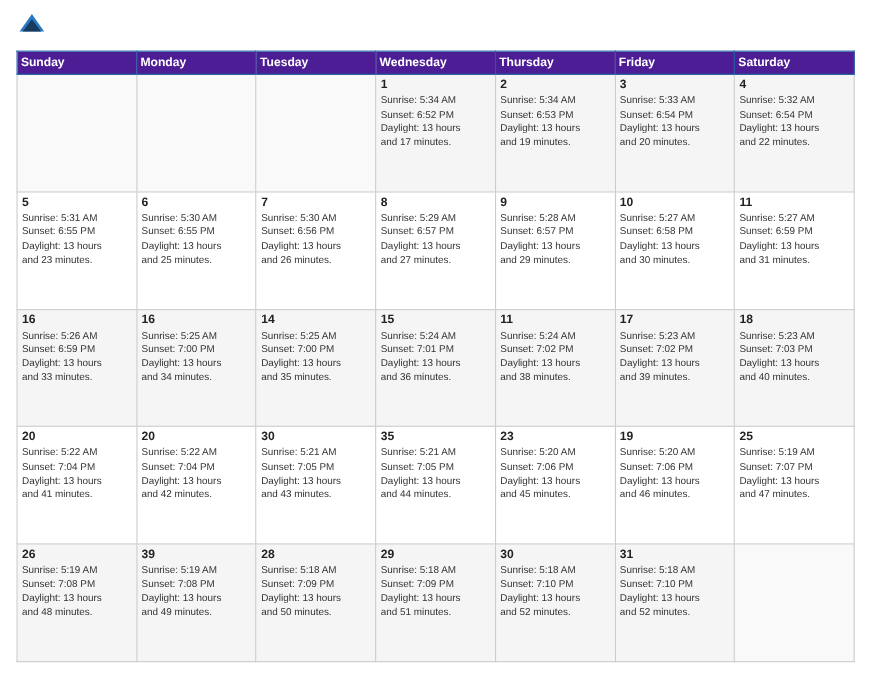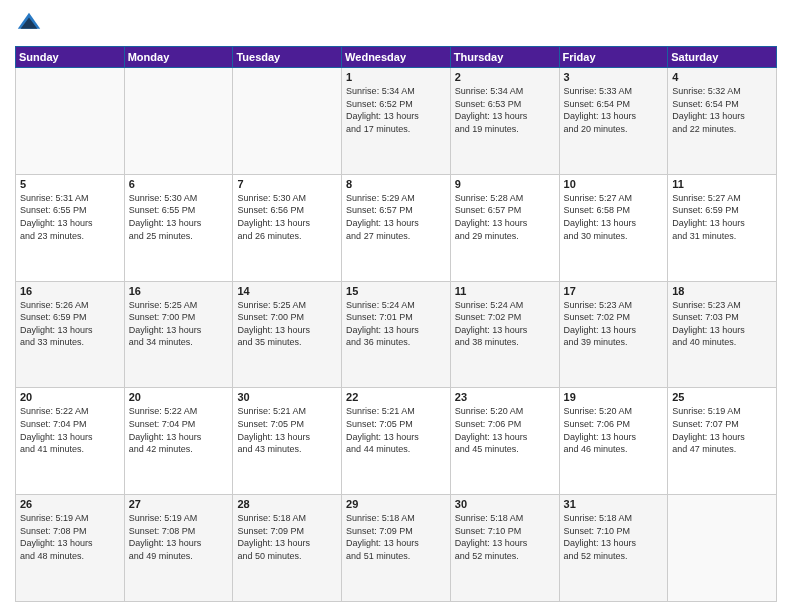--- a/index.html
+++ b/index.html
@@ -284,21 +284,21 @@
 and 42 minutes.</div>
           </td>
           <td>
             <span class="day-num">30</span>
             <div class="day-info" style="white-space: pre-line;">Sunrise: 5:21 AM
 Sunset: 7:05 PM
 Daylight: 13 hours
 and 43 minutes.</div>
           </td>
           <td>
-            <span class="day-num">22</span>
+            <span class="day-num">35</span>
             <div class="day-info" style="white-space: pre-line;">Sunrise: 5:21 AM
 Sunset: 7:05 PM
 Daylight: 13 hours
 and 44 minutes.</div>
           </td>
           <td>
             <span class="day-num">23</span>
             <div class="day-info" style="white-space: pre-line;">Sunrise: 5:20 AM
 Sunset: 7:06 PM
 Daylight: 13 hours
@@ -321,21 +321,21 @@
         </tr>
         <tr>
           <td>
             <span class="day-num">26</span>
             <div class="day-info" style="white-space: pre-line;">Sunrise: 5:19 AM
 Sunset: 7:08 PM
 Daylight: 13 hours
 and 48 minutes.</div>
           </td>
           <td>
-            <span class="day-num">27</span>
+            <span class="day-num">39</span>
             <div class="day-info" style="white-space: pre-line;">Sunrise: 5:19 AM
 Sunset: 7:08 PM
 Daylight: 13 hours
 and 49 minutes.</div>
           </td>
           <td>
             <span class="day-num">28</span>
             <div class="day-info" style="white-space: pre-line;">Sunrise: 5:18 AM
 Sunset: 7:09 PM
 Daylight: 13 hours

